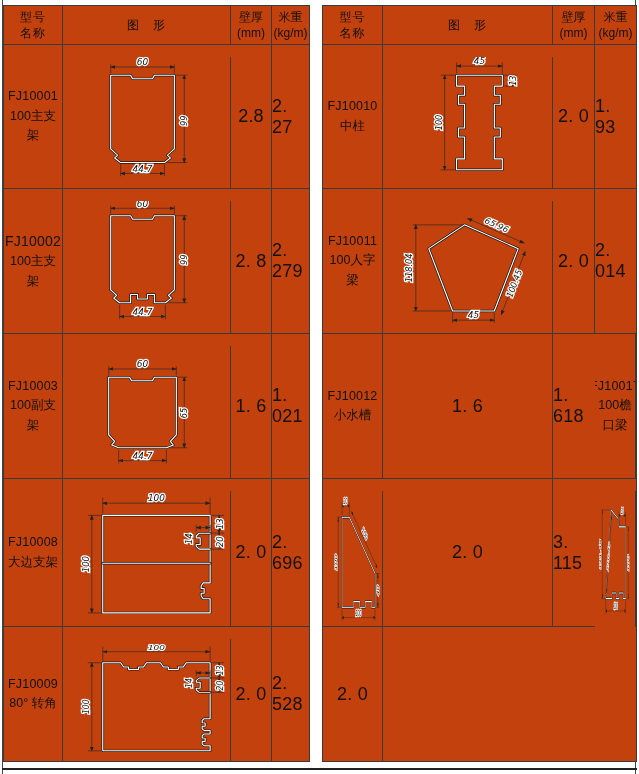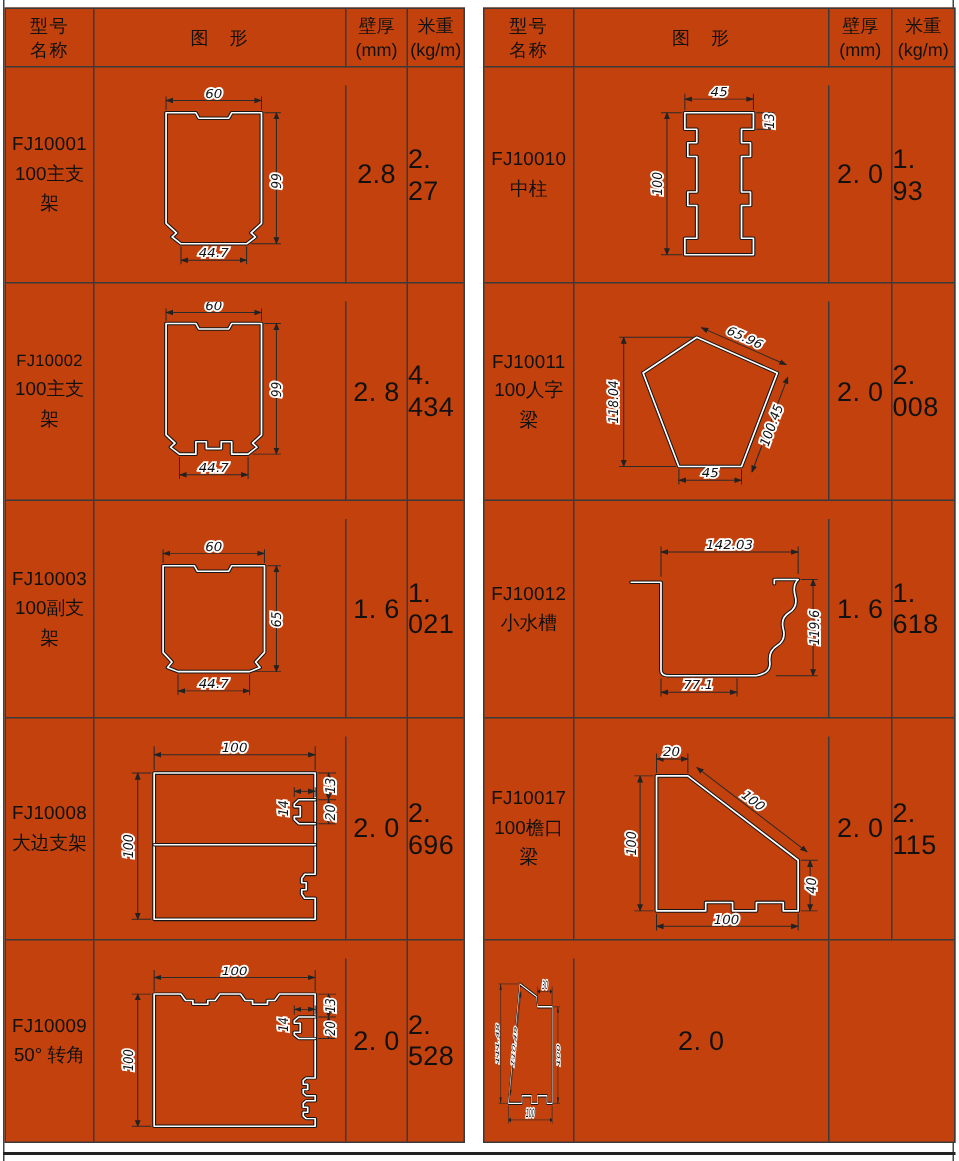--- a/index.html
+++ b/index.html
@@ -77,38 +77,38 @@
       <line class="dim" x1="58" y1="128" x2="102" y2="128" marker-start="url(#ar)" marker-end="url(#ar)"></line>
       <text class="dt" x="80" y="9">60</text>
       <text class="dt" x="125" y="70" transform="rotate(-90 125 70)">99</text>
       <text class="dt" x="80" y="126">44.7</text>
     </svg>
   </div>
   <div class="c val">2.8</div>
   <div class="c val colend">2. 27</div>
 
   <div class="c name">
-    <span class="model" style="font-size:11px">FJ10002</span>
+    <span class="model" style="font-size:14px">FJ10002</span>
     <span class="cname">100主支架</span>
   </div>
   <div class="c fig">
     <svg viewBox="0 0 168 144" preserveAspectRatio="none">
       <path class="prof" d="M48,16 H68 L70,20 H90 L92,16 H112 V97 L106,103 L109,106 L103,111 H92 V102 H85 V107 H75 V102 H68 V111 H57 L51,106 L54,103 L48,97 Z"></path>
         <path class="prof-in" d="M48,16 H68 L70,20 H90 L92,16 H112 V97 L106,103 L109,106 L103,111 H92 V102 H85 V107 H75 V102 H68 V111 H57 L51,106 L54,103 L48,97 Z"></path>
       <path class="ext" d="M48,14 V5 M112,14 V5 M114,16 H125 M106,111 H125 M57,113 V129 M103,113 V129"></path>
       <line class="dim" x1="48" y1="8" x2="112" y2="8" marker-start="url(#ar)" marker-end="url(#ar)"></line>
       <line class="dim" x1="122" y1="16" x2="122" y2="111" marker-start="url(#ar)" marker-end="url(#ar)"></line>
       <line class="dim" x1="57" y1="126" x2="103" y2="126" marker-start="url(#ar)" marker-end="url(#ar)"></line>
       <text class="dt" x="80" y="6">60</text>
       <text class="dt" x="125" y="64" transform="rotate(-90 125 64)">99</text>
       <text class="dt" x="80" y="124">44.7</text>
     </svg>
   </div>
   <div class="c val">2. 8</div>
-  <div class="c val colend">4. 434</div>
+  <div class="c val colend">2. 279</div>
 
   <div class="c name">
     <span class="model">FJ10003</span>
     <span class="cname">100副支架</span>
   </div>
   <div class="c fig">
     <svg viewBox="0 0 168 144" preserveAspectRatio="none">
       <path class="prof" d="M46,34 H67 L69,38 H90 L92,34 H114 V97 L108,104 L111,108 L104,111 H56 L49,108 L52,104 L46,97 Z"></path>
         <path class="prof-in" d="M46,34 H67 L69,38 H90 L92,34 H114 V97 L108,104 L111,108 L104,111 H56 L49,108 L52,104 L46,97 Z"></path>
       <path class="ext" d="M46,32 V22 M114,32 V22 M116,34 H125 M107,111 H125 M56,113 V128 M104,113 V128"></path>
@@ -146,21 +146,21 @@
       <text class="dt" x="130" y="51" transform="rotate(-90 130 51)">14</text>
       <text class="dt" x="161" y="35" transform="rotate(-90 161 35)">13</text>
       <text class="dt" x="161" y="54" transform="rotate(-90 161 54)">20</text>
     </svg>
   </div>
   <div class="c val">2. 0</div>
   <div class="c val colend">2. 696</div>
 
   <div class="c name rowend">
     <span class="model">FJ10009</span>
-    <span class="cname">50° 转角</span>
+    <span class="cname">80° 转角</span>
   </div>
   <div class="c fig rowend">
     <svg viewBox="0 0 168 144" preserveAspectRatio="none">
       <path class="prof" d="M40,28 H58 L61,33 H66 V36 H76 V33 H81 L84,28 H98 L101,33 H106 V36 H116 V33 H121 L124,28 H148 V94 H142 L140,96 V99 H143 V103 H140 V106 L142,108 H148 V112 H142 L140,114 V117 H143 V121 H140 V124 L142,126 H148 V132 H40 Z"></path>
         <path class="prof-in" d="M40,28 H58 L61,33 H66 V36 H76 V33 H81 L84,28 H98 L101,33 H106 V36 H116 V33 H121 L124,28 H148 V94 H142 L140,96 V99 H143 V103 H140 V106 L142,108 H148 V112 H142 L140,114 V117 H143 V121 H140 V124 L142,126 H148 V132 H40 Z"></path>
       <path class="prof" d="M148,46 H137 L134,49 V51 H138 V58 H134 V60 L137,63 H148"></path>
         <path class="prof-in" d="M148,46 H137 L134,49 V51 H138 V58 H134 V60 L137,63 H148"></path>
       <path class="ext" d="M40,26 V9 M148,26 V9 M38,28 H25 M38,132 H25 M134,44 V37 M148,44 V37 M150,28 H162 M150,46 H162 M150,63 H162"></path>
       <line class="dim" x1="40" y1="15" x2="148" y2="15" marker-start="url(#ar)" marker-end="url(#ar)"></line>
       <line class="dim" x1="29" y1="28" x2="29" y2="132" marker-start="url(#ar)" marker-end="url(#ar)"></line>
@@ -229,38 +229,25 @@
       <line class="dim" x1="85" y1="19" x2="142" y2="46" marker-start="url(#ar)" marker-end="url(#ar)"></line>
       <line class="dim" x1="143" y1="55" x2="119" y2="124" marker-start="url(#ar)" marker-end="url(#ar)"></line>
       <line class="dim" x1="70" y1="130" x2="112" y2="130" marker-start="url(#ar)" marker-end="url(#ar)"></line>
       <text class="dt" x="29" y="73" transform="rotate(-90 29 73)">118.04</text>
       <text class="dt" x="113" y="29" transform="rotate(26 113 29)">65.96</text>
       <text class="dt" x="135" y="91" transform="rotate(-71 135 91)">100.45</text>
       <text class="dt" x="91" y="128">45</text>
     </svg>
   </div>
   <div class="c val">2. 0</div>
-  <div class="c val colend">2. 008</div>
+  <div class="c val colend">2. 014</div>
 
   <div class="c name">
     <span class="model">FJ10012</span>
     <span class="cname">小水槽</span>
-  </div>
-  <div class="c fig">
-    <svg viewBox="0 0 170 144" preserveAspectRatio="none">
-      <path class="prof" d="M38,46 H58 V110 Q58,114 63,114 H122 Q132,112 131,104 Q130,96 136,92 Q142,88 140,80 Q138,72 144,68 Q150,64 148,56 Q146,48 150,44 H134 V47"></path>
-        <path class="prof-in" d="M38,46 H58 V110 Q58,114 63,114 H122 Q132,112 131,104 Q130,96 136,92 Q142,88 140,80 Q138,72 144,68 Q150,64 148,56 Q146,48 150,44 H134 V47"></path>
-      <path class="ext" d="M58,42 V20 M150,40 V20 M152,44 H163 M135,114 H163 M58,116 V129 M109,116 V129"></path>
-      <line class="dim" x1="58" y1="24" x2="150" y2="24" marker-start="url(#ar)" marker-end="url(#ar)"></line>
-      <line class="dim" x1="160" y1="44" x2="160" y2="114" marker-start="url(#ar)" marker-end="url(#ar)"></line>
-      <line class="dim" x1="58" y1="126" x2="109" y2="126" marker-start="url(#ar)" marker-end="url(#ar)"></line>
-      <text class="dt" x="104" y="22">142.03</text>
-      <text class="dt" x="164" y="79" transform="rotate(-90 164 79)">119.6</text>
-      <text class="dt" x="83" y="124">77.1</text>
-    </svg>
   </div>
   <div class="c val">1. 6</div>
   <div class="c val colend">1. 618</div>
 
   <div class="c name">
     <span class="model">FJ10017</span>
     <span class="cname">100檐口梁</span>
   </div>
   <div class="c fig">
     <svg viewBox="0 0 170 144" preserveAspectRatio="none">
@@ -273,21 +260,21 @@
       <line class="dim" x1="158" y1="88" x2="158" y2="124" marker-start="url(#ar)" marker-end="url(#ar)"></line>
       <line class="dim" x1="55" y1="135" x2="150" y2="135" marker-start="url(#ar)" marker-end="url(#ar)"></line>
       <text class="dt" x="65" y="14">20</text>
       <text class="dt" x="41" y="76" transform="rotate(-90 41 76)">100</text>
       <text class="dt" x="118" y="48" transform="rotate(39 118 48)">100</text>
       <text class="dt" x="162" y="106" transform="rotate(-90 162 106)">40</text>
       <text class="dt" x="102" y="133">100</text>
     </svg>
   </div>
   <div class="c val">2. 0</div>
-  <div class="c val colend">2. 115</div>
+  <div class="c val colend">3. 115</div>
 
   <div class="c fig rowend">
     <svg viewBox="0 0 170 144" preserveAspectRatio="none">
       <path class="prof" d="M68,20 L100,30 L102,38 H130 V114 H120 V108 H102 V114 H90 V108 H72 V114 H46 Z"></path>
         <path class="prof-in" d="M68,20 L100,30 L102,38 H130 V114 H120 V108 H102 V114 H90 V108 H72 V114 H46 Z"></path>
       <path class="ext" d="M66,20 H27 M44,114 H27 M102,36 V22 M130,36 V22 M132,38 H145 M132,114 H145 M46,116 V130 M130,116 V130"></path>
       <line class="dim" x1="31" y1="20" x2="31" y2="114" marker-start="url(#ar)" marker-end="url(#ar)"></line>
       <line class="dim" x1="49" y1="108" x2="70" y2="26" marker-start="url(#ar)" marker-end="url(#ar)"></line>
       <line class="dim" x1="102" y1="26" x2="130" y2="26" marker-start="url(#ar)" marker-end="url(#ar)"></line>
       <line class="dim" x1="141" y1="38" x2="141" y2="114" marker-start="url(#ar)" marker-end="url(#ar)"></line>

